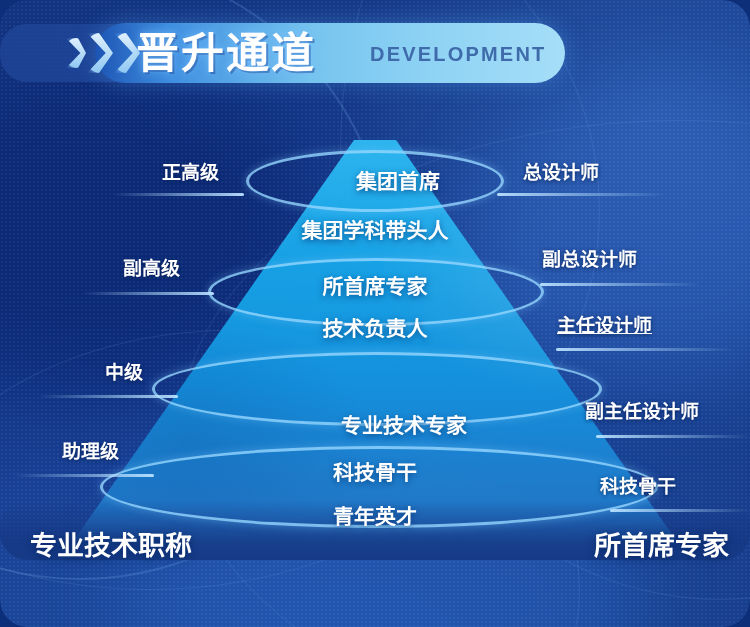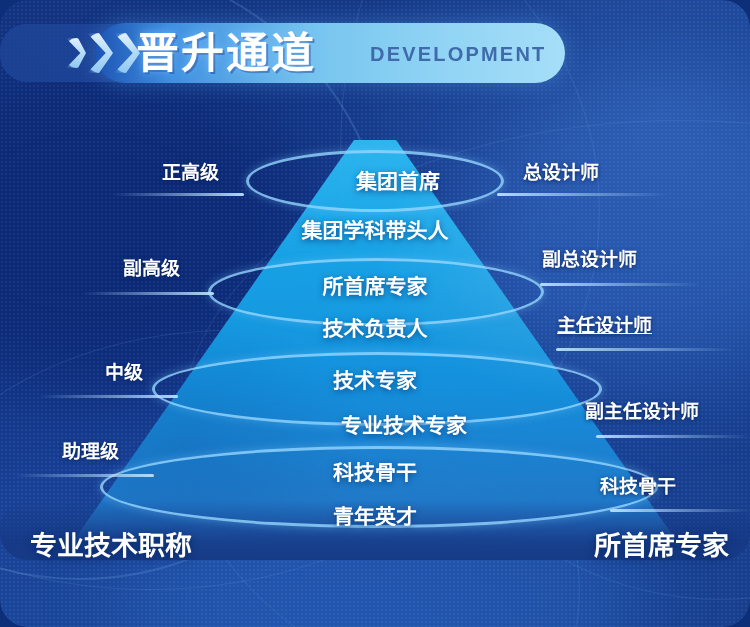--- a/index.html
+++ b/index.html
@@ -177,21 +177,20 @@
   <div class="side-label" style="left:585px;top:396px;">副主任设计师</div>
   <div class="divider right" style="left:596px;top:435px;width:154px;"></div>
 
   <div class="side-label" style="left:600px;top:471px;">科技骨干</div>
   <div class="divider right" style="left:610px;top:509px;width:140px;"></div>
 
   <div class="tier" style="top:165px;padding-left:46px;">集团首席</div>
   <div class="tier" style="top:214px;">集团学科带头人</div>
   <div class="tier" style="top:270px;">所首席专家</div>
   <div class="tier" style="top:312px;">技术负责人</div>
-  <div class="tier" style="top:364px;">技术专家</div>
   <div class="tier" style="top:409px;margin-left:29px;">专业技术专家</div>
   <div class="tier" style="top:456px;">科技骨干</div>
   <div class="tier" style="top:500px;">青年英才</div>
 
   <div class="caption" style="left:30px;top:524px;">专业技术职称</div>
   <div class="caption" style="left:594px;top:524px;">所首席专家</div>
 
 </div>
 
 </body></html>

